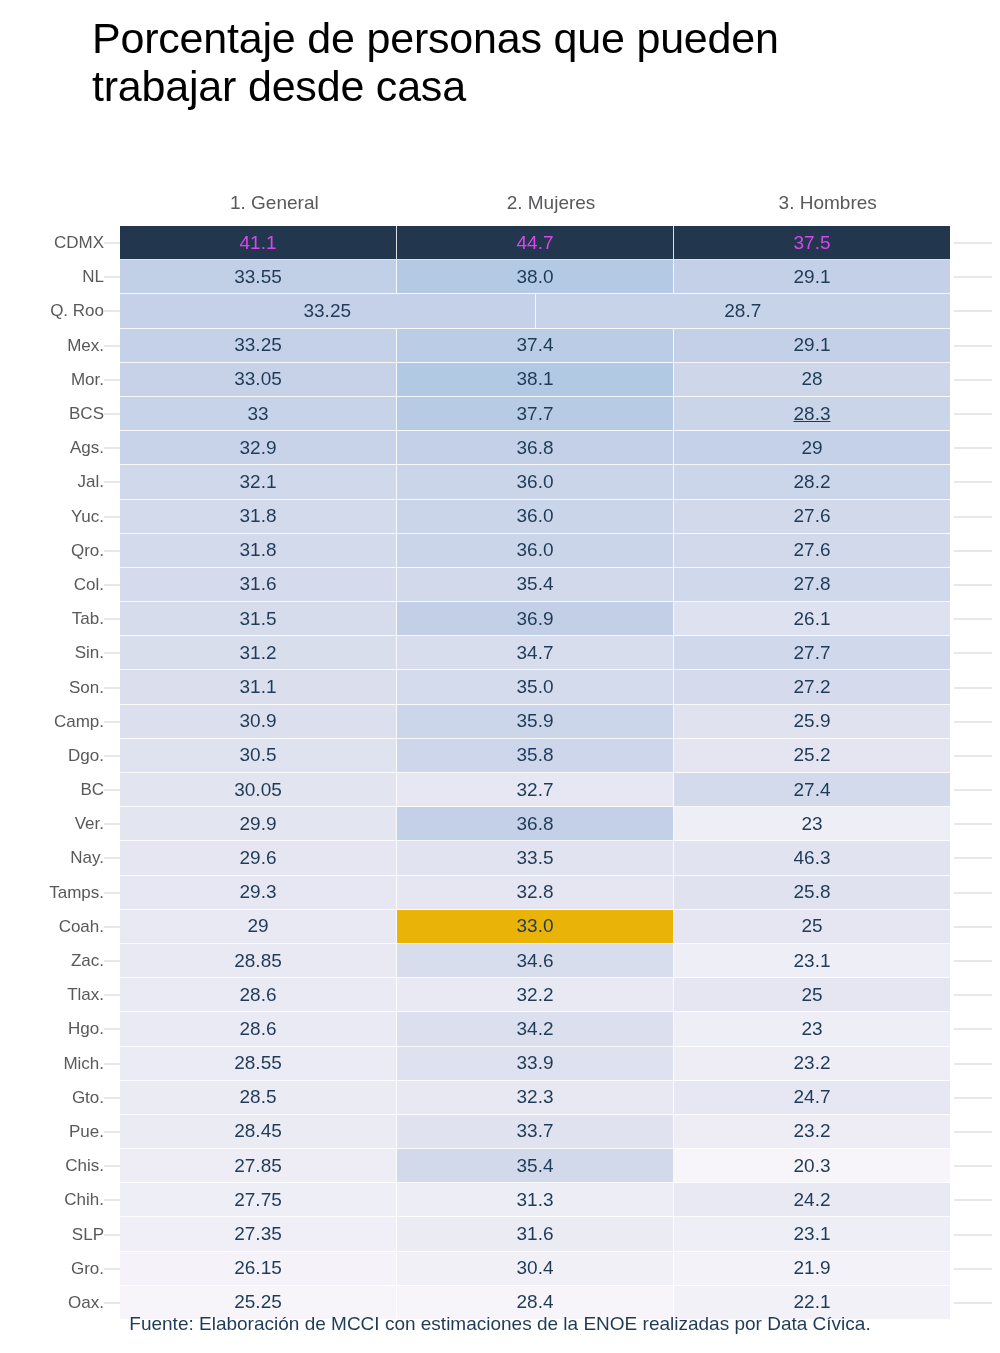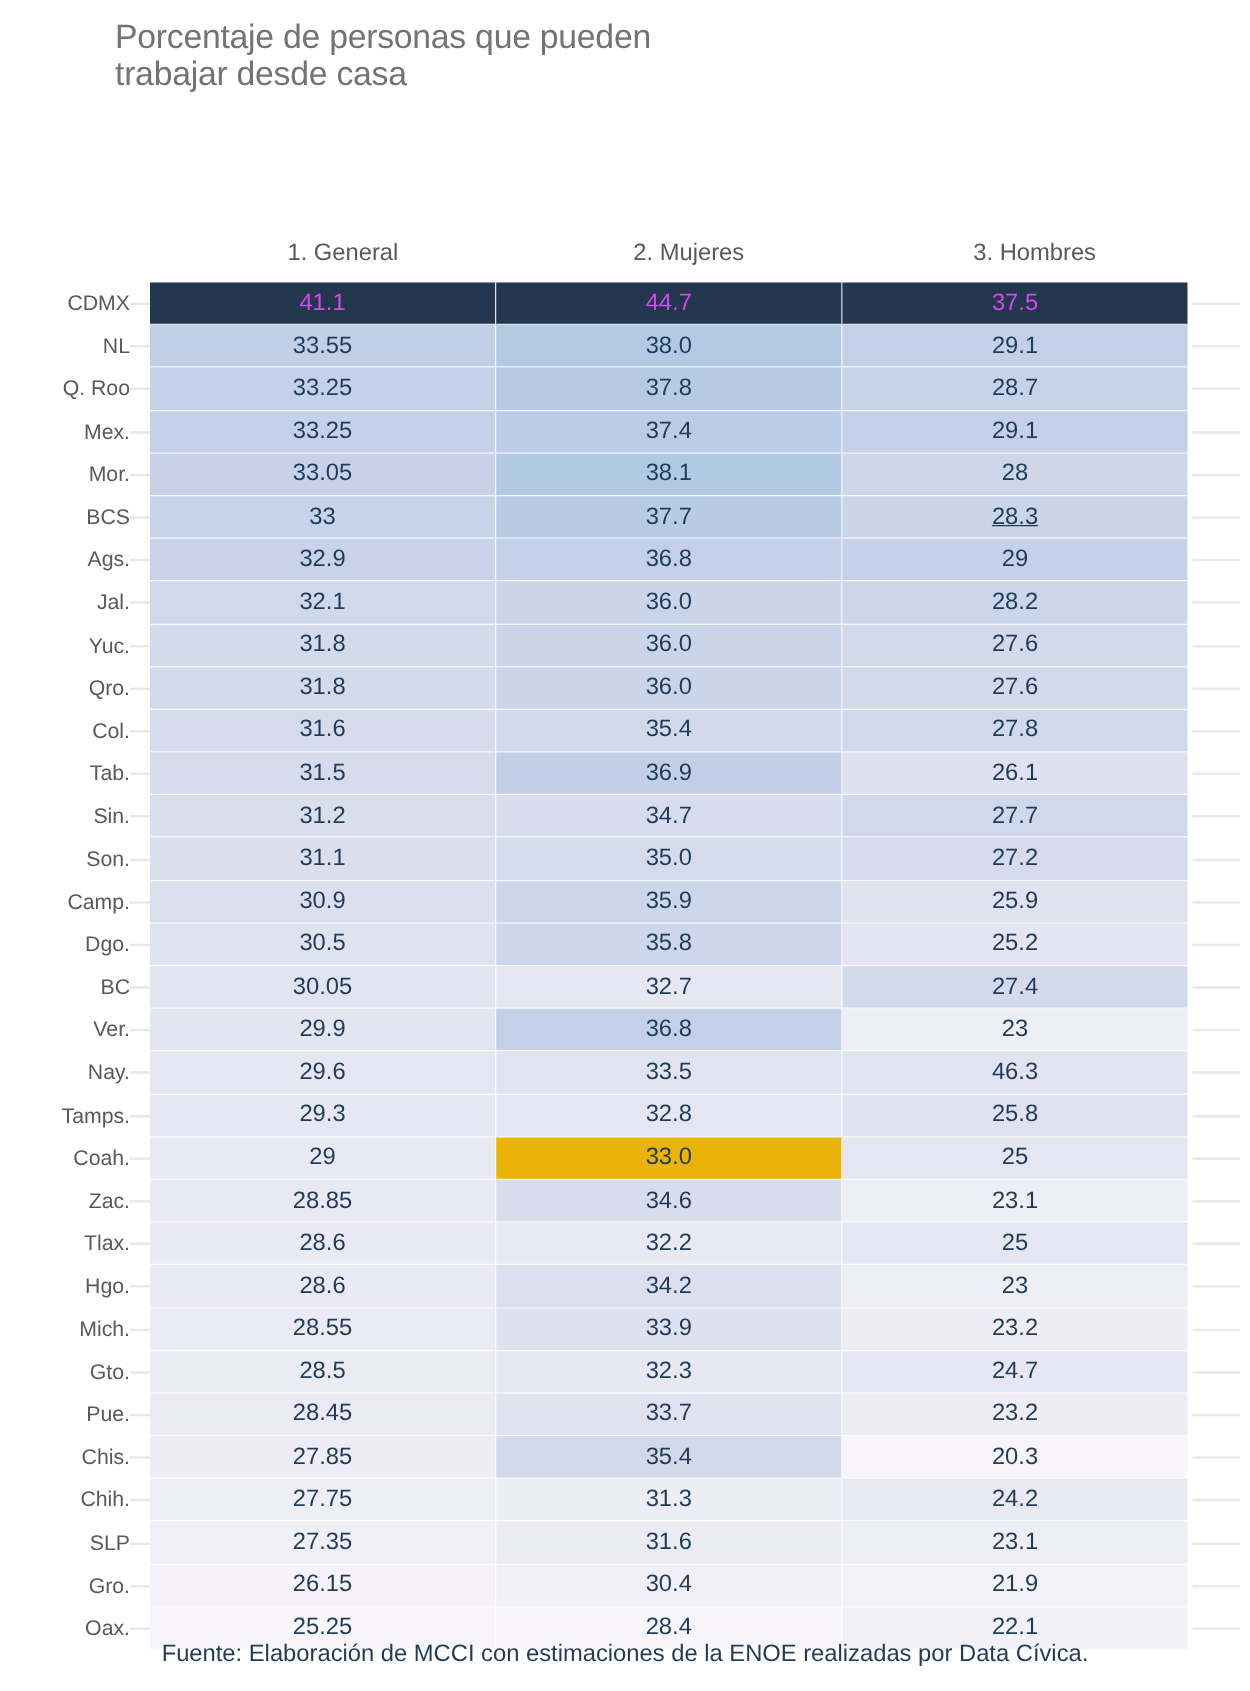--- a/index.html
+++ b/index.html
@@ -13,24 +13,24 @@
     font-family: "Liberation Sans", sans-serif;
     overflow: hidden;
     position: relative;
   }
 
   
   #title-block {
     padding: 14px 0 0 92px;
   }
   .chart-title {
-    font-size: 27px;
+    font-size: 43px;
     line-height: 1.12;
     font-weight: 400;
-    color: #737373;
+    color: #000000;
     letter-spacing: -0.2px;
     white-space: pre-line;
     margin: 0;
   }
   .chart-subtitle {
     font-size: 27px;
     font-weight: 400;
     color: #1f3b57;
     margin: 4px 0 0 0;
     letter-spacing: -0.1px;
@@ -163,21 +163,20 @@
         <div class="cell" style="background: rgb(179, 201, 228);">38.0</div>
         <div class="cell" style="background: rgb(195, 208, 232);">29.1</div>
       </div>
       <div class="tick-right"></div>
     </div>
     <div class="hm-row">
       <div class="row-label">Q. Roo</div>
       <div class="tick-left"></div>
       <div class="cells">
         <div class="cell" style="background: rgb(197, 209, 232);">33.25</div>
-        <div class="cell" style="background: rgb(182, 202, 228);">37.8</div>
         <div class="cell" style="background: rgb(199, 211, 233);">28.7</div>
       </div>
       <div class="tick-right"></div>
     </div>
     <div class="hm-row">
       <div class="row-label">Mex.</div>
       <div class="tick-left"></div>
       <div class="cells">
         <div class="cell" style="background: rgb(197, 209, 232);">33.25</div>
         <div class="cell" style="background: rgb(187, 205, 230);">37.4</div>

